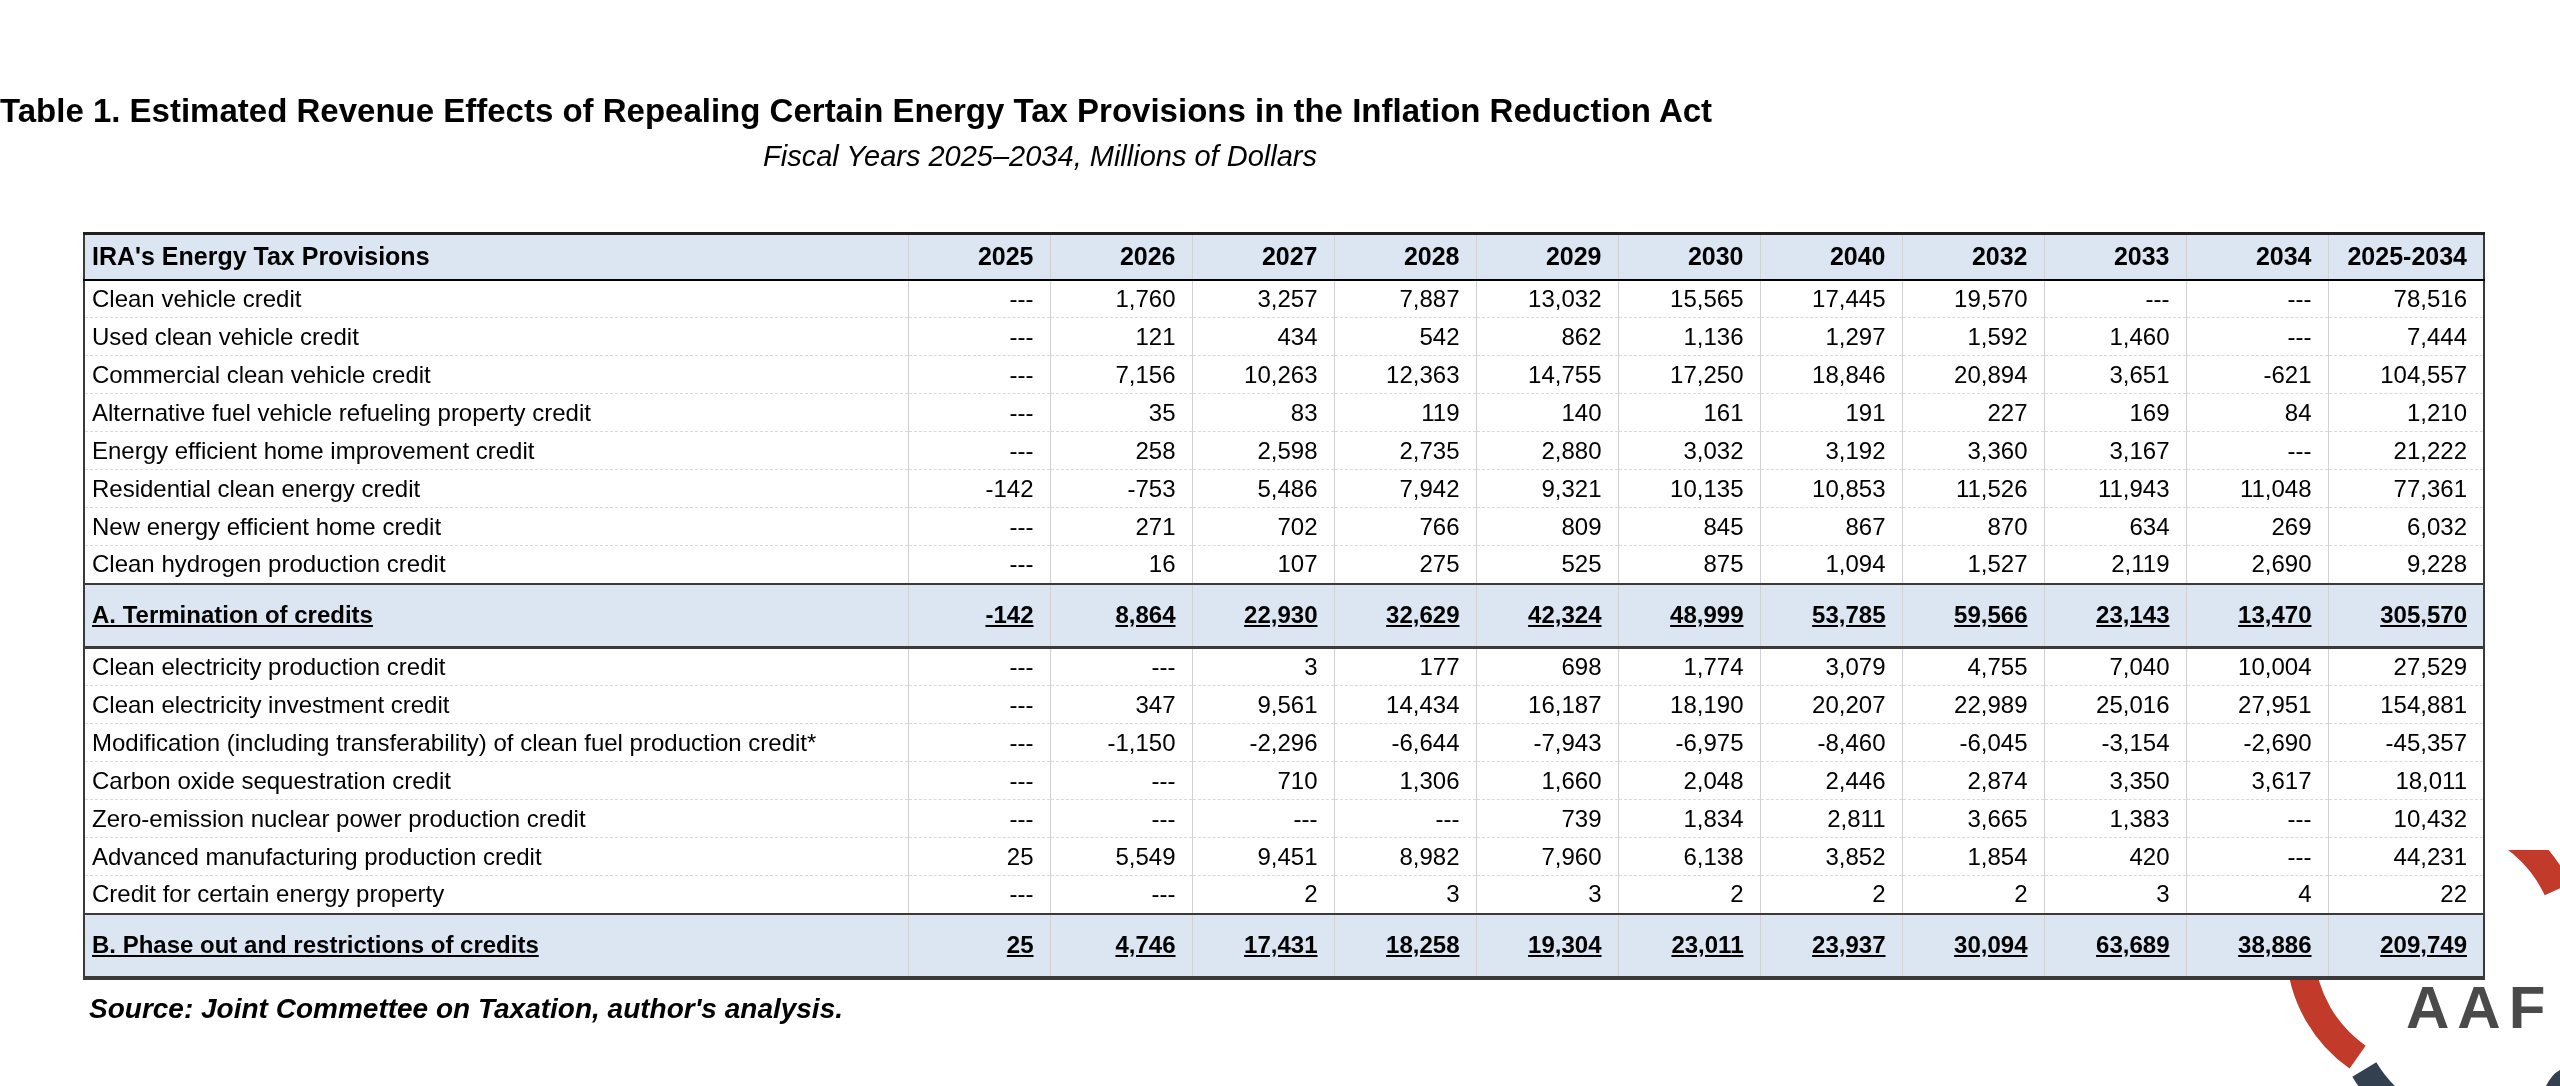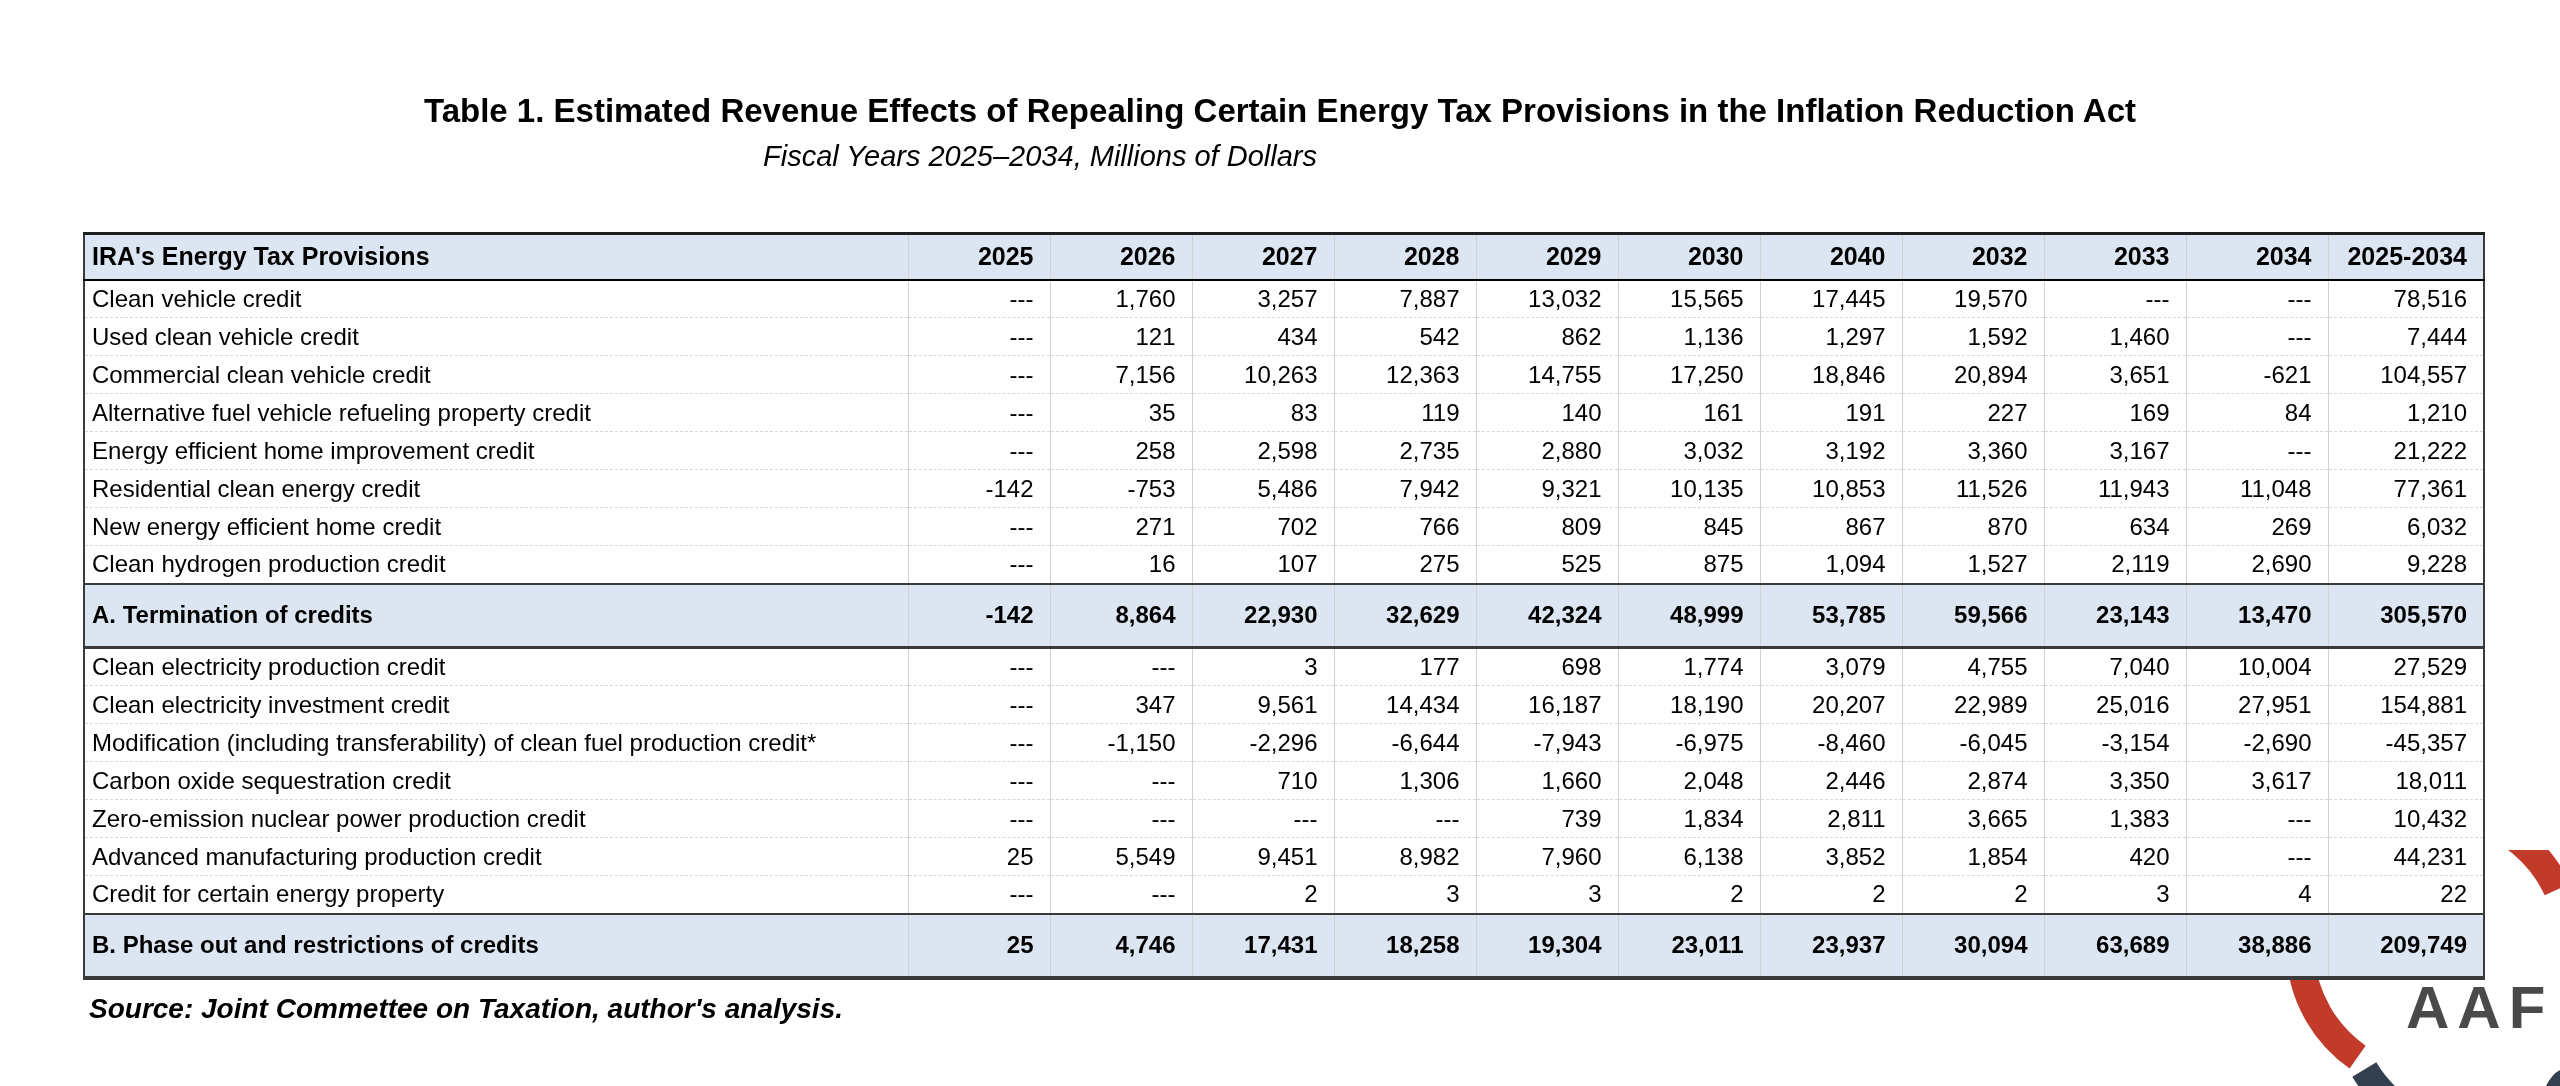--- a/index.html
+++ b/index.html
@@ -7,21 +7,21 @@
     width: 2560px; height: 1086px;
     background: #ffffff;
     overflow: hidden;
     position: relative;
     font-family: "Liberation Sans", "DejaVu Sans", sans-serif;
     color: #000;
   }
   .title {
     position: absolute;
     top: 92px; left: 0; width: 2560px;
-    text-align: center;
+    text-align: left;
     font-size: 33px;
     font-weight: bold;
     letter-spacing: 0px;
   }
   .subtitle {
     position: absolute;
     top: 140px; left: 0; width: 2080px;
     text-align: center;
     font-size: 29px;
     font-style: italic;
@@ -49,21 +49,21 @@
   }
   th:last-child, td:last-child { border-right: none; }
   thead tr { height: 46px; }
   thead th {
     background: #dce6f2;
     border-bottom: 2px solid #000000;
     font-weight: bold;
     font-size: 25px;
   }
   tbody tr { height: 38px; }
-  tbody tr.section { height: 64px; }
+  tbody tr.section { height: 64px; text-decoration: underline; }
   td { border-bottom: 1px dashed #d9d9d9; }
   tr.section td {
     background: #dce6f2;
     font-weight: bold;
     border-top: 2px solid #3a3a3a;
     border-bottom: 3px solid #3a3a3a;
   }
   .label, th.label {
     text-align: left;
     padding-left: 7px;

